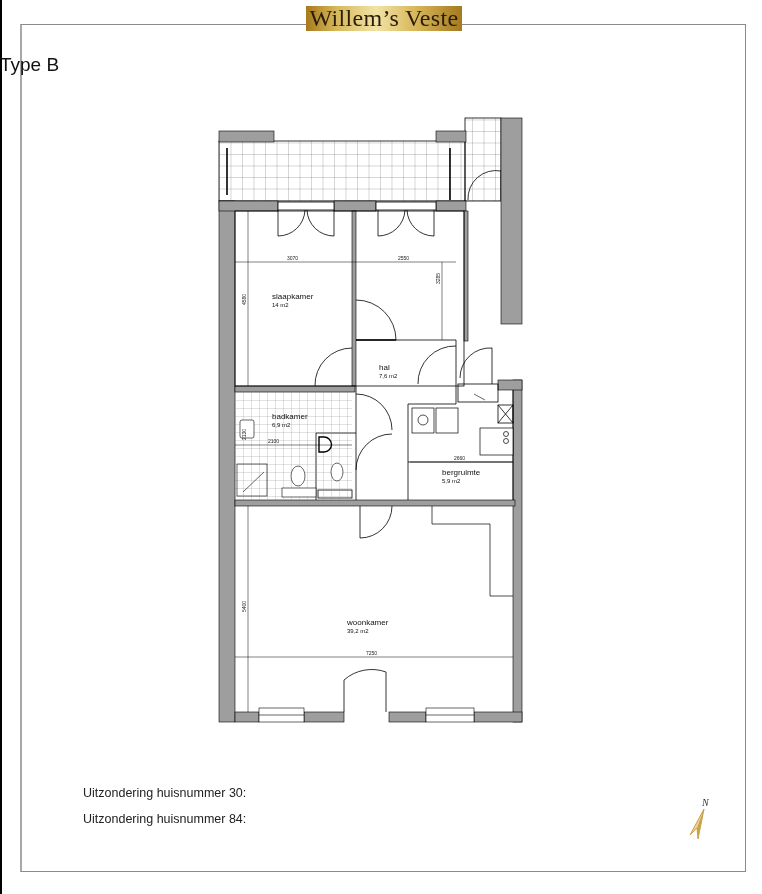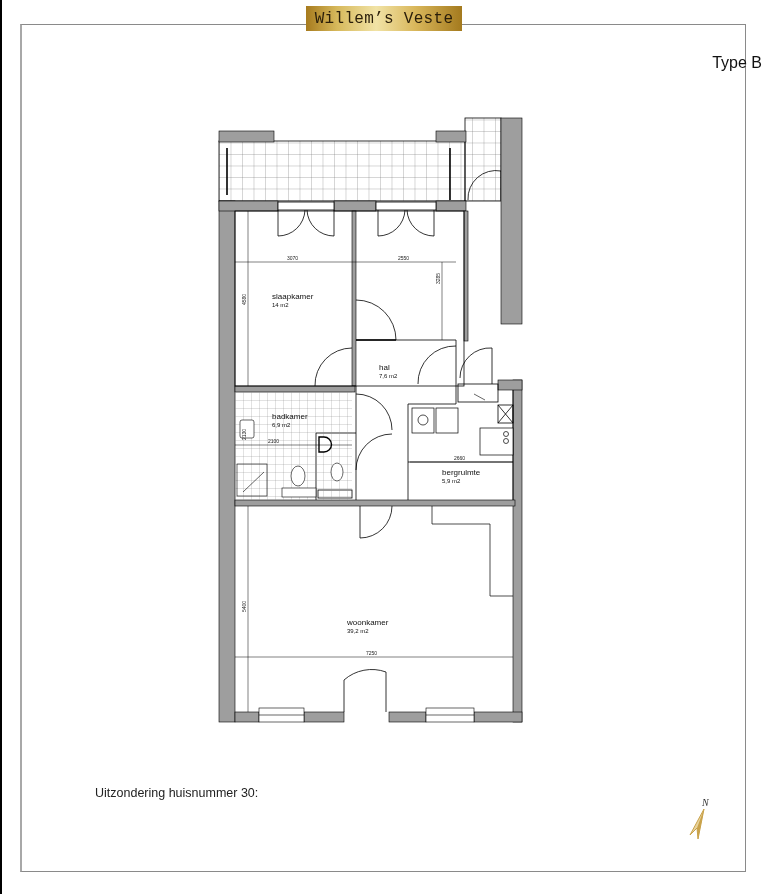--- a/index.html
+++ b/index.html
@@ -2,28 +2,28 @@
 <html><head>
   <meta charset="utf-8">
   <style>
     html, body { margin: 0; padding: 0; background: #ffffff; }
     body { width: 762px; height: 894px; position: relative; overflow: hidden; font-family: "Liberation Sans", sans-serif; }
     .left-edge { position: absolute; left: 0; top: 0; width: 2px; height: 894px; background: #000; }
     .frame { position: absolute; left: 20px; top: 24px; width: 726px; height: 848px; border: 1px solid #8a8a8a; border-left: 2px solid #a8a8a8; box-sizing: border-box; }
     .logo { position: absolute; left: 306px; top: 6px; width: 156px; height: 25px;
             background: linear-gradient(90deg, #a77b1e 0%, #d7b95c 20%, #f1e3a6 45%, #d9b75b 70%, #a47a1e 100%);
             display: flex; align-items: center; justify-content: center; }
-    .logo span { font-family: Liberation Mono, monospace; font-size: 16px; color: #2a1e0a; letter-spacing: 0.3px; }
-    .title { position: absolute; left: 0; width: 762px; top: 54px; text-align: right; font-size: 16px; color: #111; }
+    .logo span { font-family: Liberation Serif, serif; font-size: 24px; color: #2a1e0a; letter-spacing: 0.3px; }
+    .title { position: absolute; left: 0; width: 762px; top: 54px; text-align: left; font-size: 19px; color: #111; }
     .plan { position: absolute; left: 0; top: 0; }
     .room-label { font-family: "Liberation Sans", sans-serif; font-size: 8px; fill: #111; }
     .room-area { font-family: "Liberation Sans", sans-serif; font-size: 6px; fill: #111; }
     .dim { font-family: "Liberation Sans", sans-serif; font-size: 5px; fill: #222; }
     .notes { position: absolute; left: 83px; top: 785px; font-size: 12.5px; color: #222; line-height: 16px; }
-    .notes p { margin: 0 0 10px 12px; }
+    .notes p { margin: 0 0 10px 0; }
     .notes .head, .notes .body { display: block; }
     .compass { position: absolute; left: 684px; top: 795px; width: 30px; height: 50px; }
   </style>
 </head>
 <body>
 
 <div class="left-edge"></div>
 <div class="frame"></div>
 
 <div class="logo">
@@ -174,20 +174,21 @@
   <text class="room-area" x="442" y="483">5,9 m2</text>
   <text class="room-label" x="347" y="625">woonkamer</text>
   <text class="room-area" x="347" y="633">39,2 m2</text>
 </svg>
 
 <div class="notes">
   <p>
     <span class="head">Uitzondering huisnummer 30:</span>
   </p>
   <p>
+    <span class="head">Uitzondering huisnummer 84:</span>
   </p>
 </div>
 
 <svg class="compass" width="30" height="50" viewBox="0 0 30 50">
   <text x="18" y="11" font-family="Liberation Serif, serif" font-style="italic" font-size="10" fill="#333">N</text>
   <path d="M 20 14 L 6 40 L 13 33 L 14 44 Z" fill="#e8d39c" stroke="#c9a24a" stroke-width="1"></path>
   <path d="M 20 14 L 14 44 L 13 33 Z" fill="#c9a24a"></path>
 </svg>
 
 </body></html>

